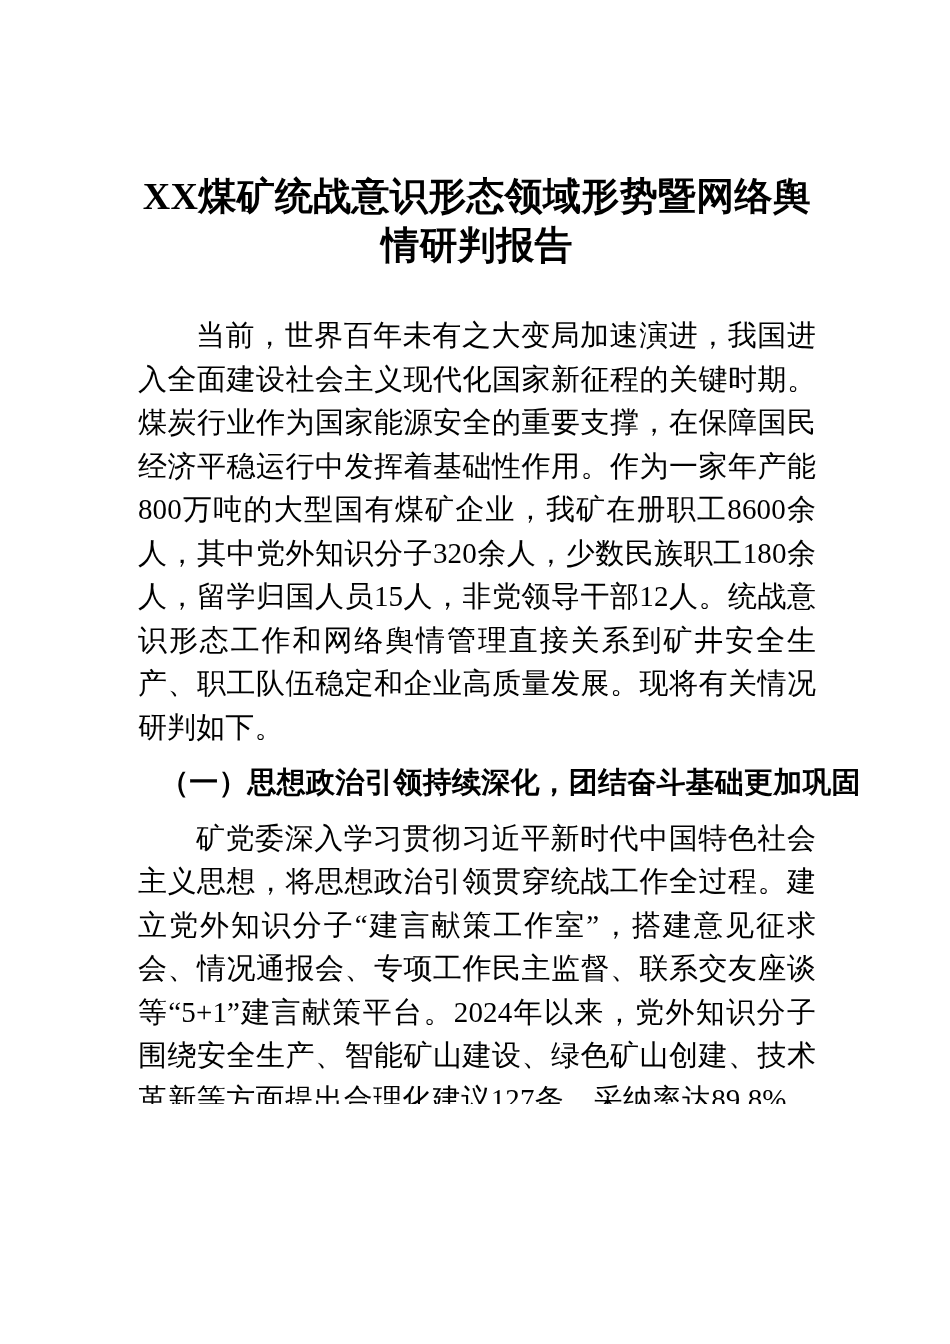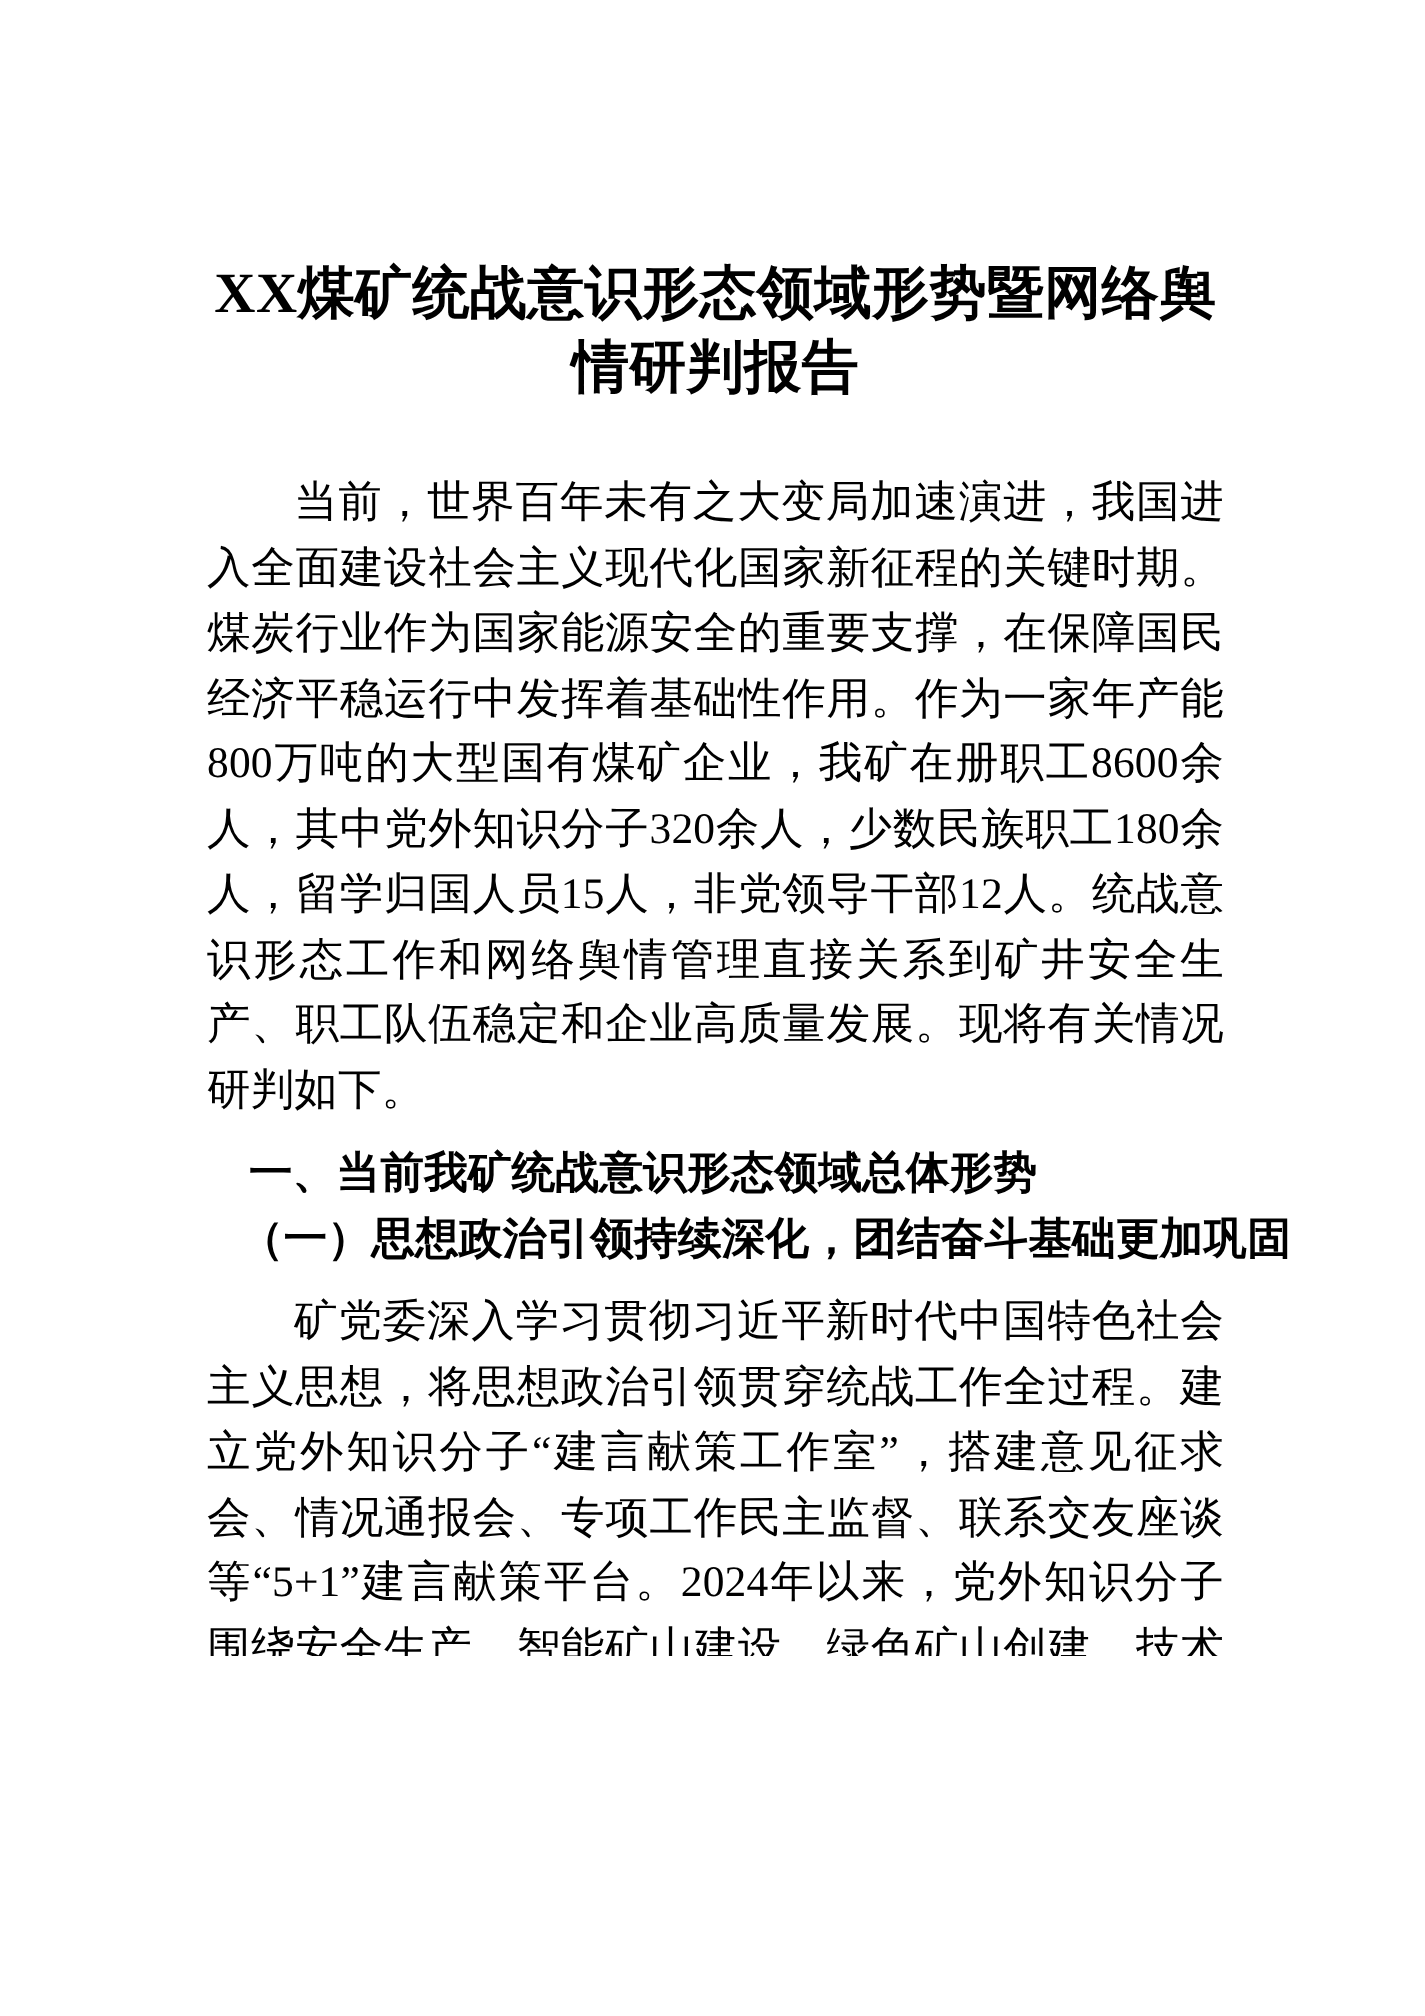--- a/index.html
+++ b/index.html
@@ -86,20 +86,19 @@
 
 <div class="page">
   <div class="content">
 
     <h1 class="doc-title">XX煤矿统战意识形态领域形势暨网络舆情研判报告</h1>
 
     <div class="gap-after-title"></div>
 
     <p class="para indent">当前，世界百年未有之大变局加速演进，我国进入全面建设社会主义现代化国家新征程的关键时期。煤炭行业作为国家能源安全的重要支撑，在保障国民经济平稳运行中发挥着基础性作用。作为一家年产能800万吨的大型国有煤矿企业，我矿在册职工8600余人，其中党外知识分子320余人，少数民族职工180余人，留学归国人员15人，非党领导干部12人。统战意识形态工作和网络舆情管理直接关系到矿井安全生产、职工队伍稳定和企业高质量发展。现将有关情况研判如下。</p>
 
-    <h2 class="heading">一、当前我矿统战意识形态领域总体形势</h2>
 
     <h3 class="heading level2">（一）思想政治引领持续深化，团结奋斗基础更加巩固</h3>
 
     <p class="para indent">矿党委深入学习贯彻习近平新时代中国特色社会主义思想，将思想政治引领贯穿统战工作全过程。建立党外知识分子“建言献策工作室”，搭建意见征求会、情况通报会、专项工作民主监督、联系交友座谈等“5+1”建言献策平台。2024年以来，党外知识分子围绕安全生产、智能矿山建设、绿色矿山创建、技术革新等方面提出合理化建议127条，采纳率达89.8%，为矿井科学决策提供了有力支撑。通过常态化开展“爱企业、献良策、做贡献”主题活动，引导统战成员立足本职岗位建功立业。党外技术专家主导完成的“综采工作面智能化改造项目”荣获集团公司科技进步一等奖，创造经济效益2800余万元。统战对象的政</p>
 
   </div>
 </div>
 
 </body></html>

